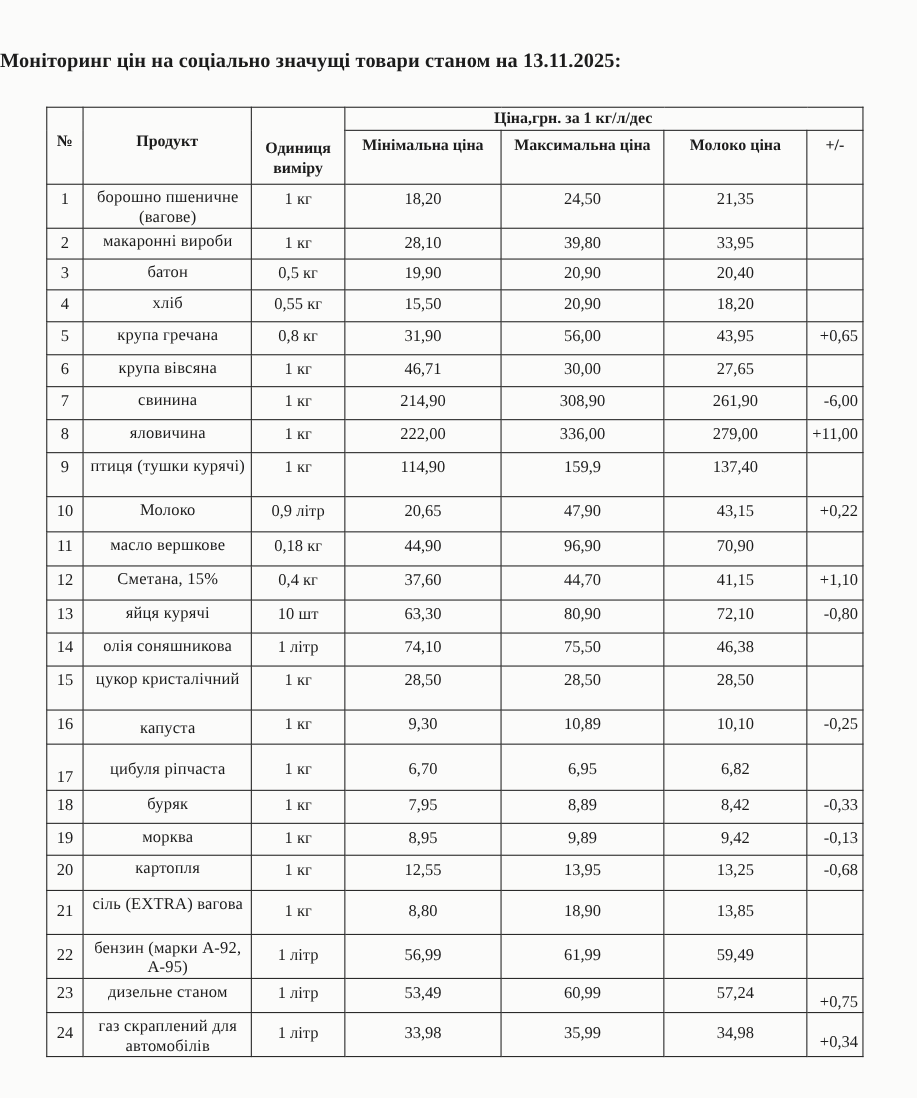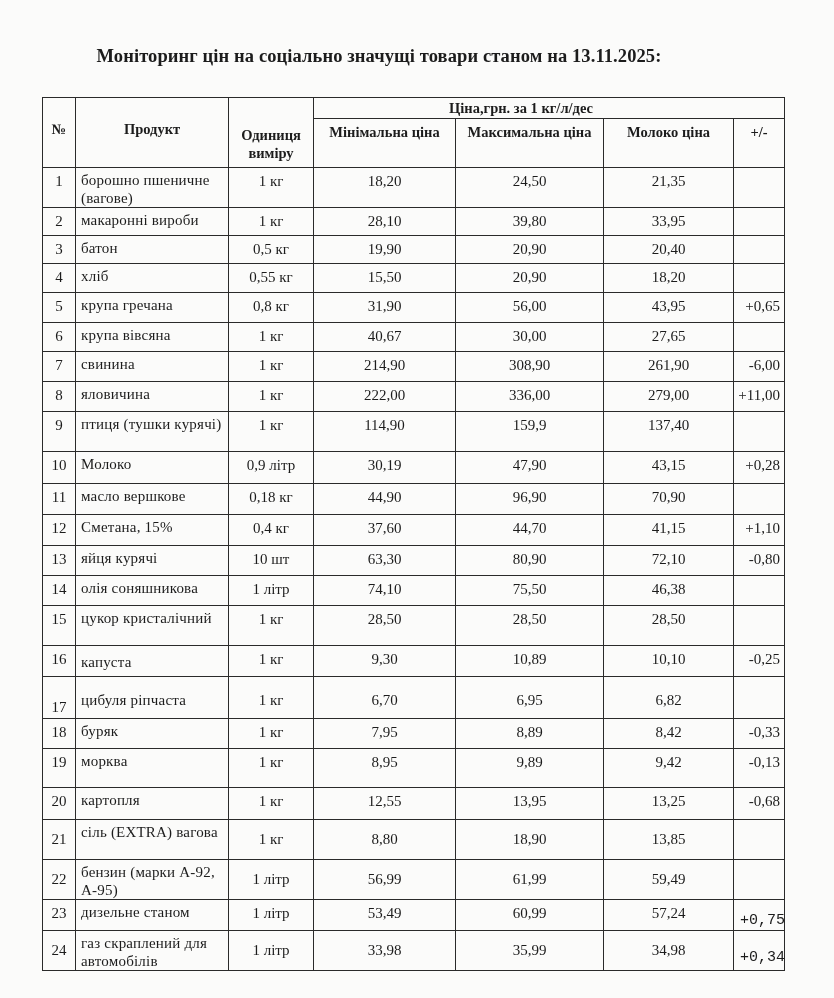--- a/index.html
+++ b/index.html
@@ -6,21 +6,21 @@
   body {
     width: 834px; height: 998px;
     background: #fbfbfa;
     font-family: "Liberation Serif", "DejaVu Serif", serif;
     color: #1c1c1c;
     position: relative;
     overflow: hidden;
   }
   .title {
     position: absolute; left: 0; top: 46px; width: 758px;
-    text-align: center;
+    text-align: left;
     font-size: 18.5px; font-weight: bold;
     letter-spacing: 0.1px;
   }
   table.prices {
     position: absolute; left: 42px; top: 97px;
     width: 742px;
     border-collapse: collapse;
     table-layout: fixed;
     font-size: 15px;
   }
@@ -33,27 +33,27 @@
   table.prices th {
     font-weight: bold;
     font-size: 14.5px;
     text-align: center;
   }
   th.group { height: 20px; text-align: left; padding-right: 60px !important; vertical-align: middle; }
   th.sub { height: 44px; vertical-align: top; padding-top: 4px !important; }
   th.tall { vertical-align: top; padding-top: 22px !important; }
   th.tall.unit { padding-top: 28px !important; margin-left: 24px; }
   td.num { text-align: center; vertical-align: top; padding-top: 4px !important; }
-  td.prod { text-align: left; vertical-align: top; padding-top: 3px !important; padding-left: 5px !important; letter-spacing: 0.2px; }
+  td.prod { text-align: center; vertical-align: top; padding-top: 3px !important; padding-left: 5px !important; letter-spacing: 0.2px; }
   td.unit { text-align: center; vertical-align: top; padding-top: 4px !important; }
   td.val { text-align: center; vertical-align: top; padding-top: 4px !important; }
   td.diff { text-align: right; vertical-align: top; padding-top: 4px !important; padding-left: 6px !important; white-space: nowrap; }
   td.bottom-align { vertical-align: bottom; padding-bottom: 2px !important; }
   td.mid { padding-top: 14px !important; }
-  td.low { padding-top: 12px !important; font-family: Liberation Mono, monospace; }
+  td.low { padding-top: 12px !important; }
 </style>
 </head>
 <body>
 
 <div class="title">Моніторинг цін на соціально значущі товари станом на 13.11.2025:</div>
 
 <table class="prices">
   <colgroup>
     <col style="width:33px">
     <col style="width:153px">
@@ -120,21 +120,21 @@
       <td class="unit">0,8 кг</td>
       <td class="val">31,90</td>
       <td class="val">56,00</td>
       <td class="val">43,95</td>
       <td class="diff">+0,65</td>
     </tr>
     <tr style="height:29px">
       <td class="num">6</td>
       <td class="prod">крупа вівсяна</td>
       <td class="unit">1 кг</td>
-      <td class="val">40,67</td>
+      <td class="val">46,71</td>
       <td class="val">30,00</td>
       <td class="val">27,65</td>
       <td class="diff"></td>
     </tr>
     <tr style="height:30px">
       <td class="num">7</td>
       <td class="prod">свинина</td>
       <td class="unit">1 кг</td>
       <td class="val">214,90</td>
       <td class="val">308,90</td>
@@ -156,24 +156,24 @@
       <td class="unit">1 кг</td>
       <td class="val">114,90</td>
       <td class="val">159,9</td>
       <td class="val">137,40</td>
       <td class="diff"></td>
     </tr>
     <tr style="height:32px">
       <td class="num">10</td>
       <td class="prod">Молоко</td>
       <td class="unit">0,9 літр</td>
-      <td class="val">30,19</td>
+      <td class="val">20,65</td>
       <td class="val">47,90</td>
       <td class="val">43,15</td>
-      <td class="diff">+0,28</td>
+      <td class="diff">+0,22</td>
     </tr>
     <tr style="height:31px">
       <td class="num">11</td>
       <td class="prod">масло вершкове</td>
       <td class="unit">0,18 кг</td>
       <td class="val">44,90</td>
       <td class="val">96,90</td>
       <td class="val">70,90</td>
       <td class="diff"></td>
     </tr>
@@ -233,21 +233,21 @@
     </tr>
     <tr style="height:30px">
       <td class="num">18</td>
       <td class="prod">буряк</td>
       <td class="unit">1 кг</td>
       <td class="val">7,95</td>
       <td class="val">8,89</td>
       <td class="val">8,42</td>
       <td class="diff">-0,33</td>
     </tr>
-    <tr style="height:39px">
+    <tr style="height:29px">
       <td class="num">19</td>
       <td class="prod">морква</td>
       <td class="unit">1 кг</td>
       <td class="val">8,95</td>
       <td class="val">9,89</td>
       <td class="val">9,42</td>
       <td class="diff" style="padding-left:2px !important">-0,13</td>
     </tr>
     <tr style="height:32px">
       <td class="num">20</td>

